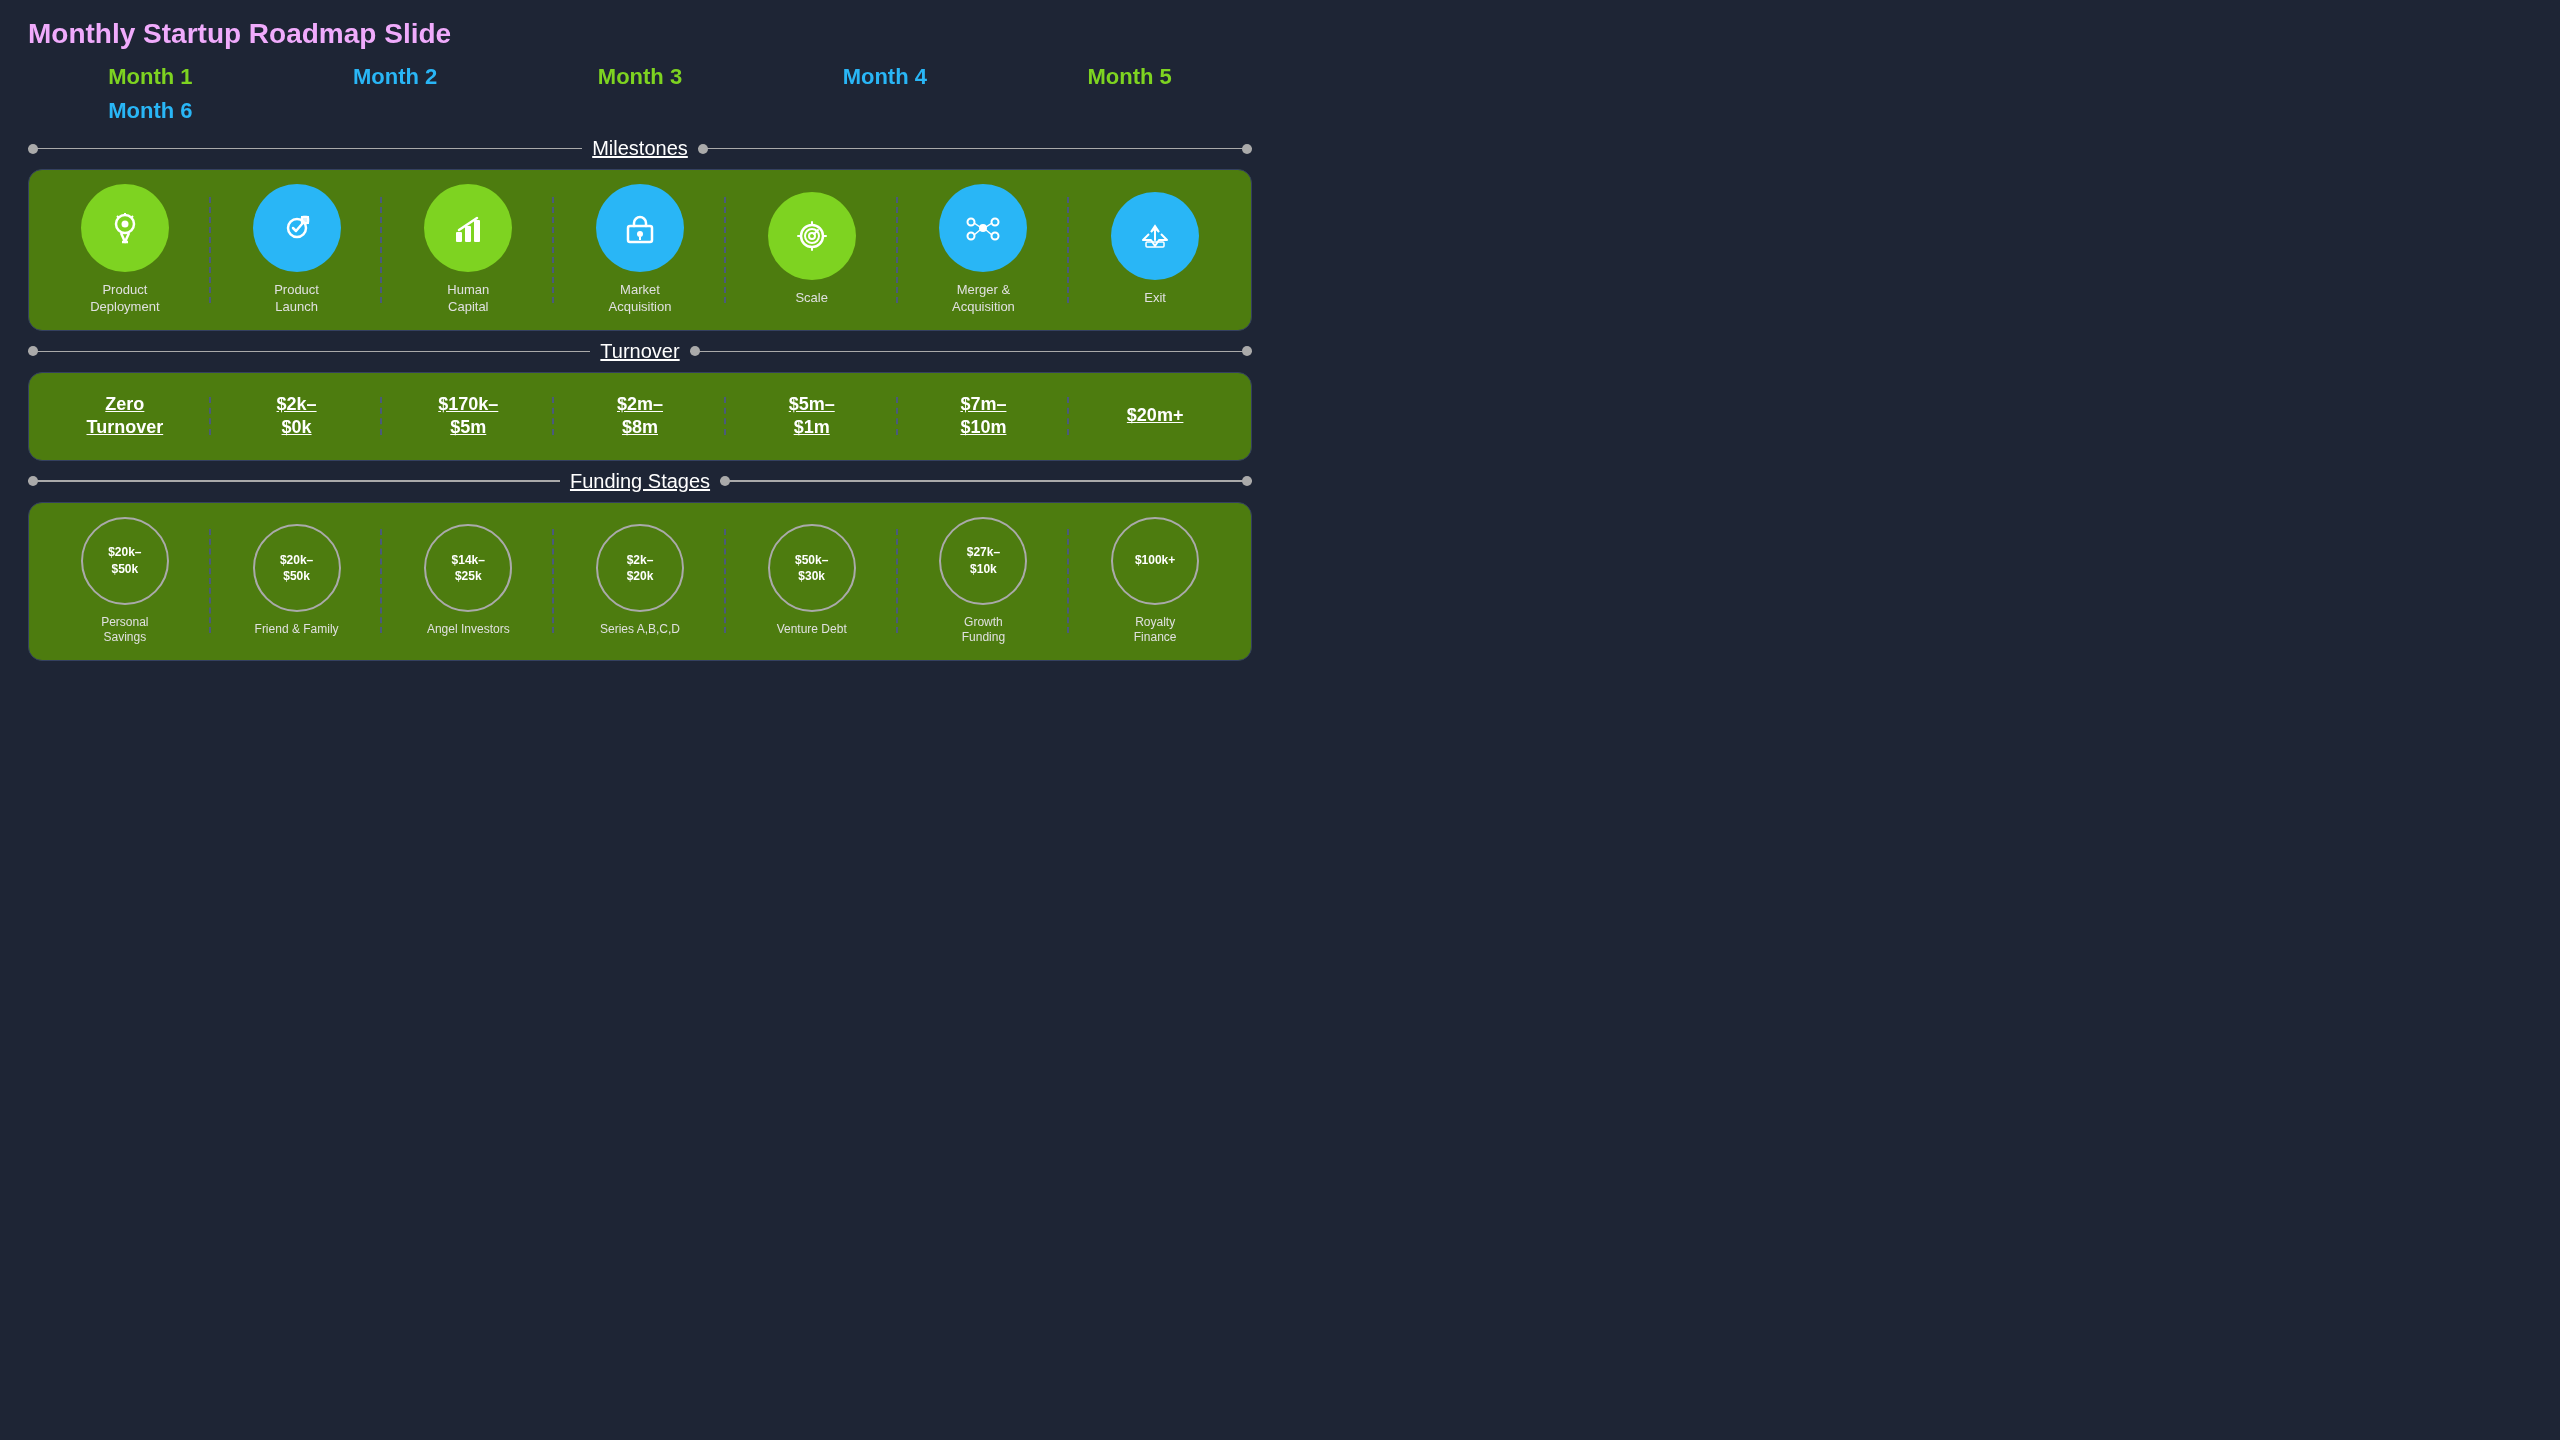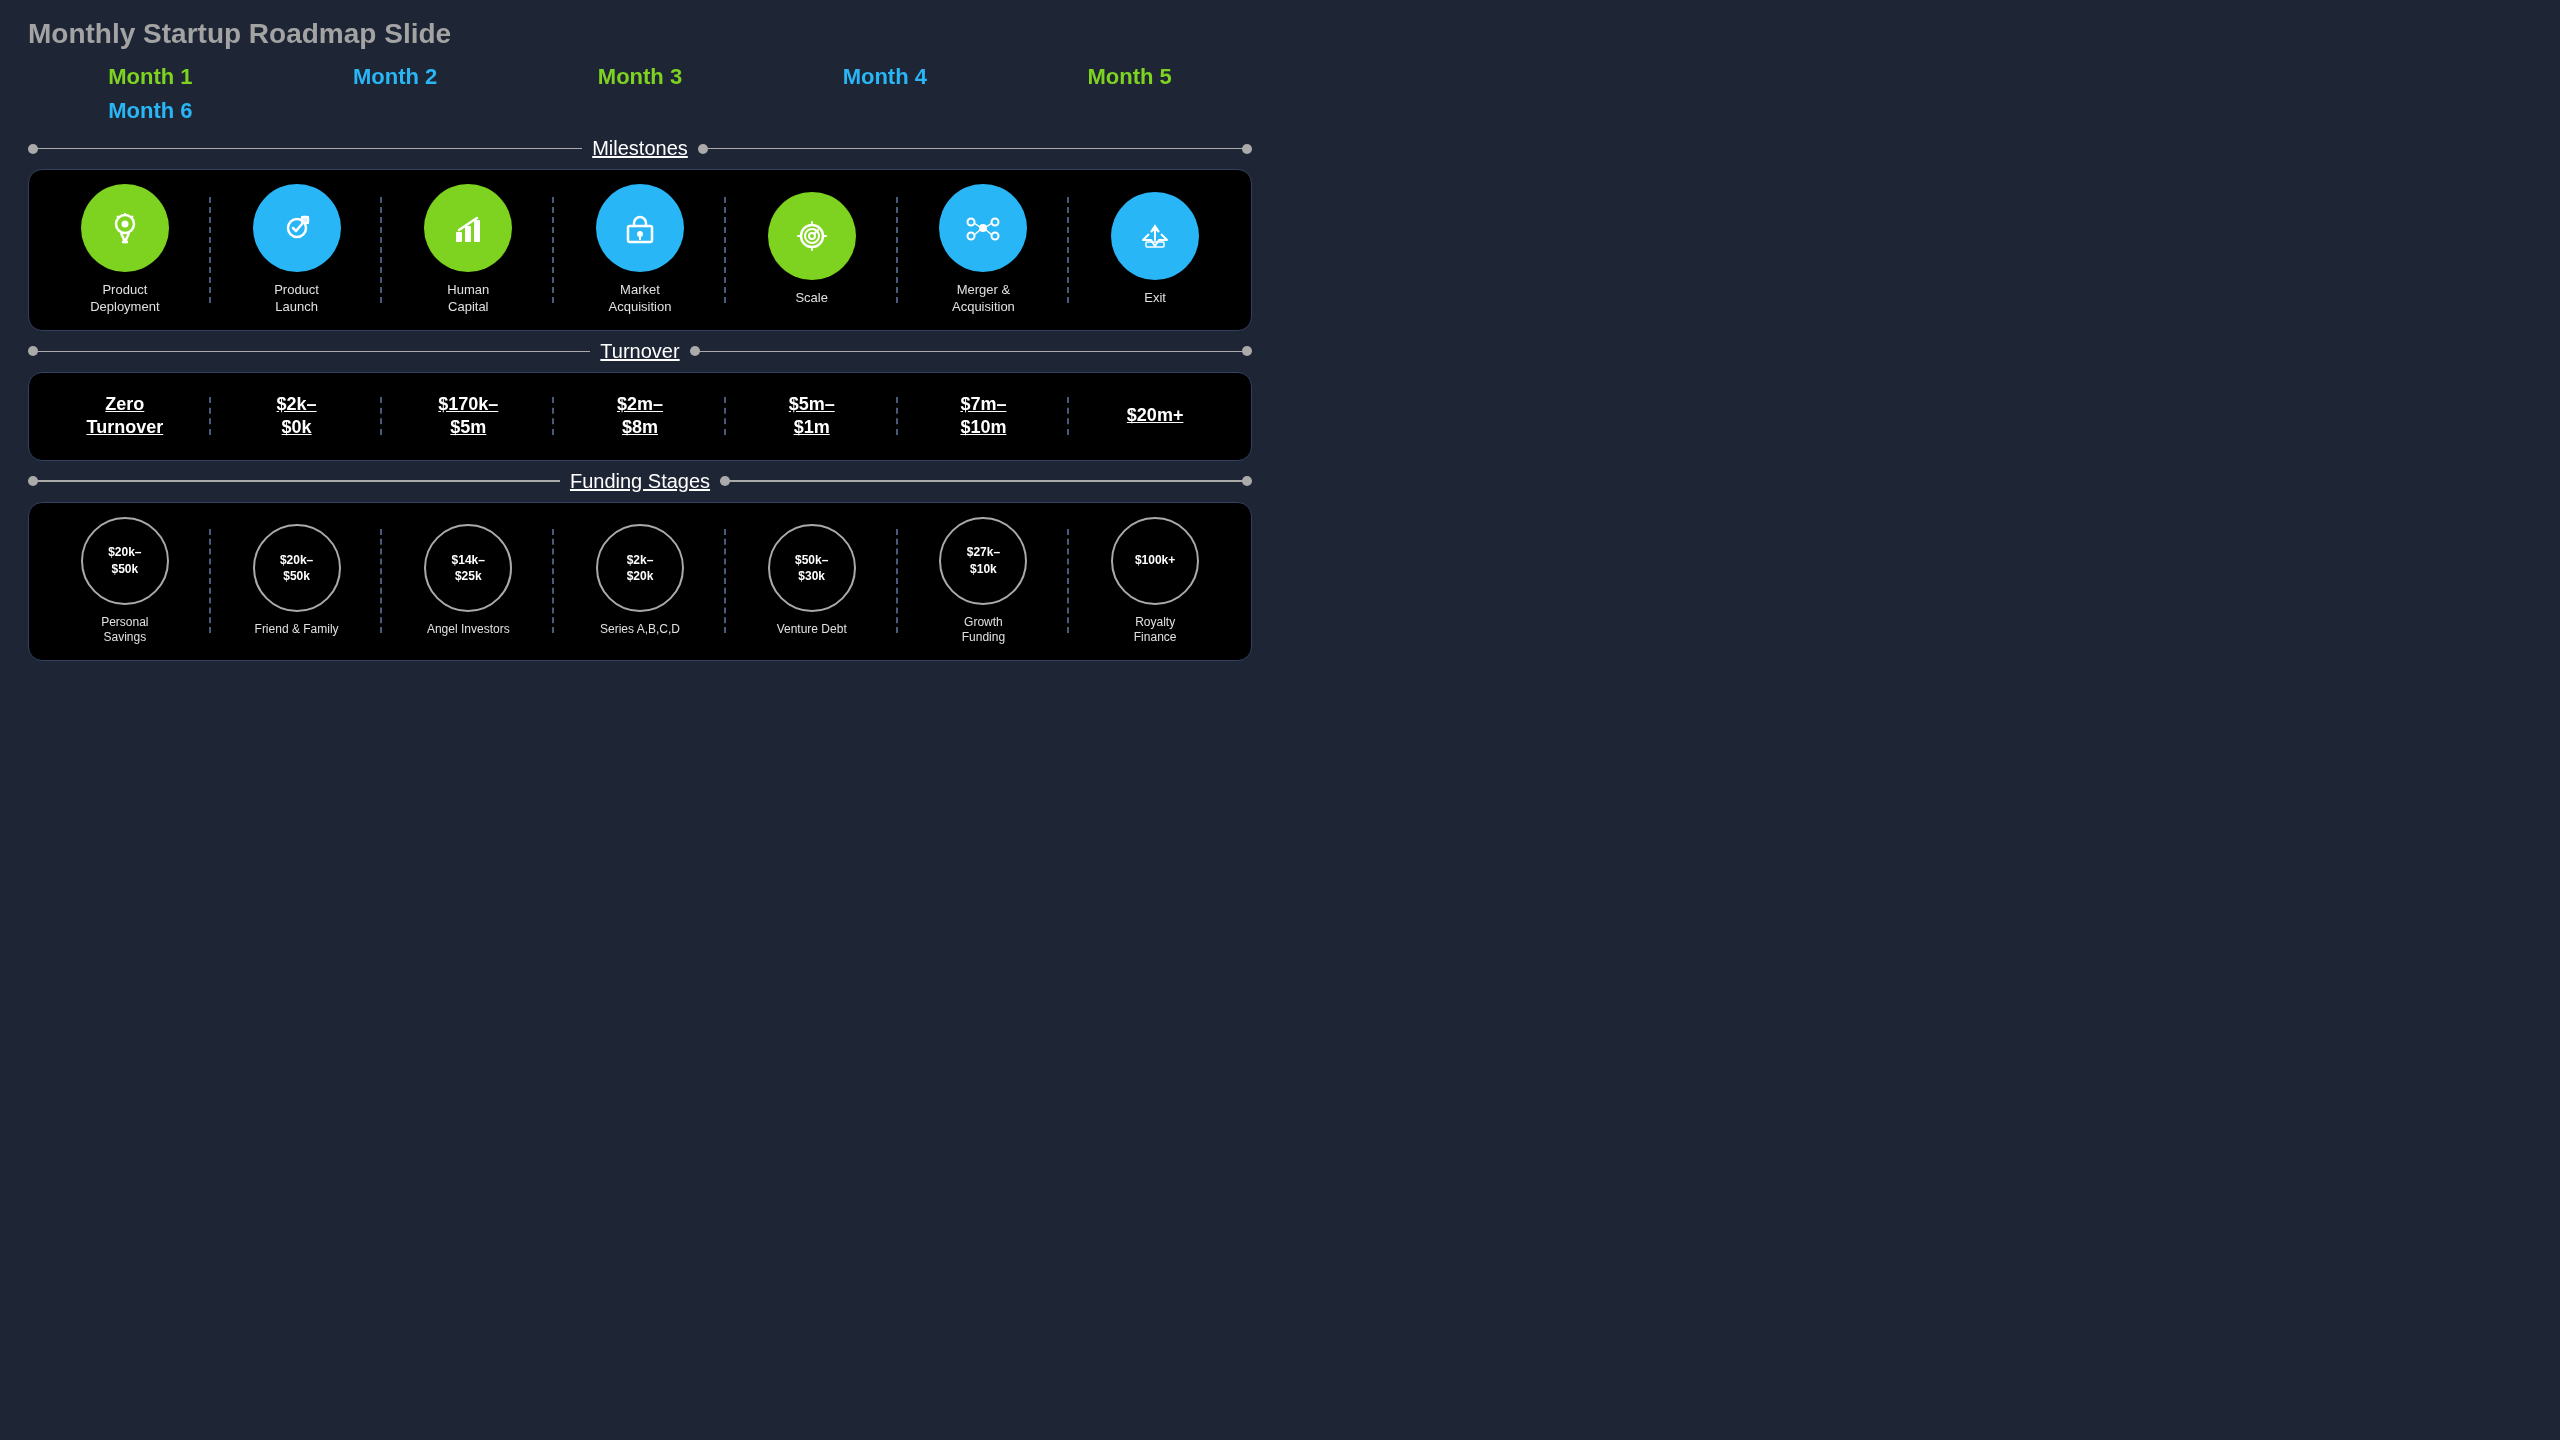--- a/index.html
+++ b/index.html
@@ -16,21 +16,21 @@
       width: 1280px;
       height: 720px;
       padding: 18px 28px 14px 28px;
       display: flex;
       flex-direction: column;
       gap: 6px;
     }
     .main-title {
       font-size: 28px;
       font-weight: 600;
-      color: #a3a3a3;
+      color: #f0abfc;
       margin-bottom: 4px;
     }
 
     
     .month-header-row {
       display: grid;
       grid-template-columns: repeat(5, 1fr);
       width: 100%;
     }
     .month-cell {
@@ -83,21 +83,21 @@
     }
     .section-label {
       font-size: 20px;
       font-weight: 500;
       color: #ffffff;
       white-space: nowrap;
     }
 
     
     .card-container {
-      background: #000000;
+      background: #4d7c0f;
       border-radius: 14px;
       border: 1px solid #344060;
       padding: 14px 10px;
       display: grid;
       grid-template-columns: repeat(7, 1fr);
       width: 100%;
       position: relative;
     }
 
     

